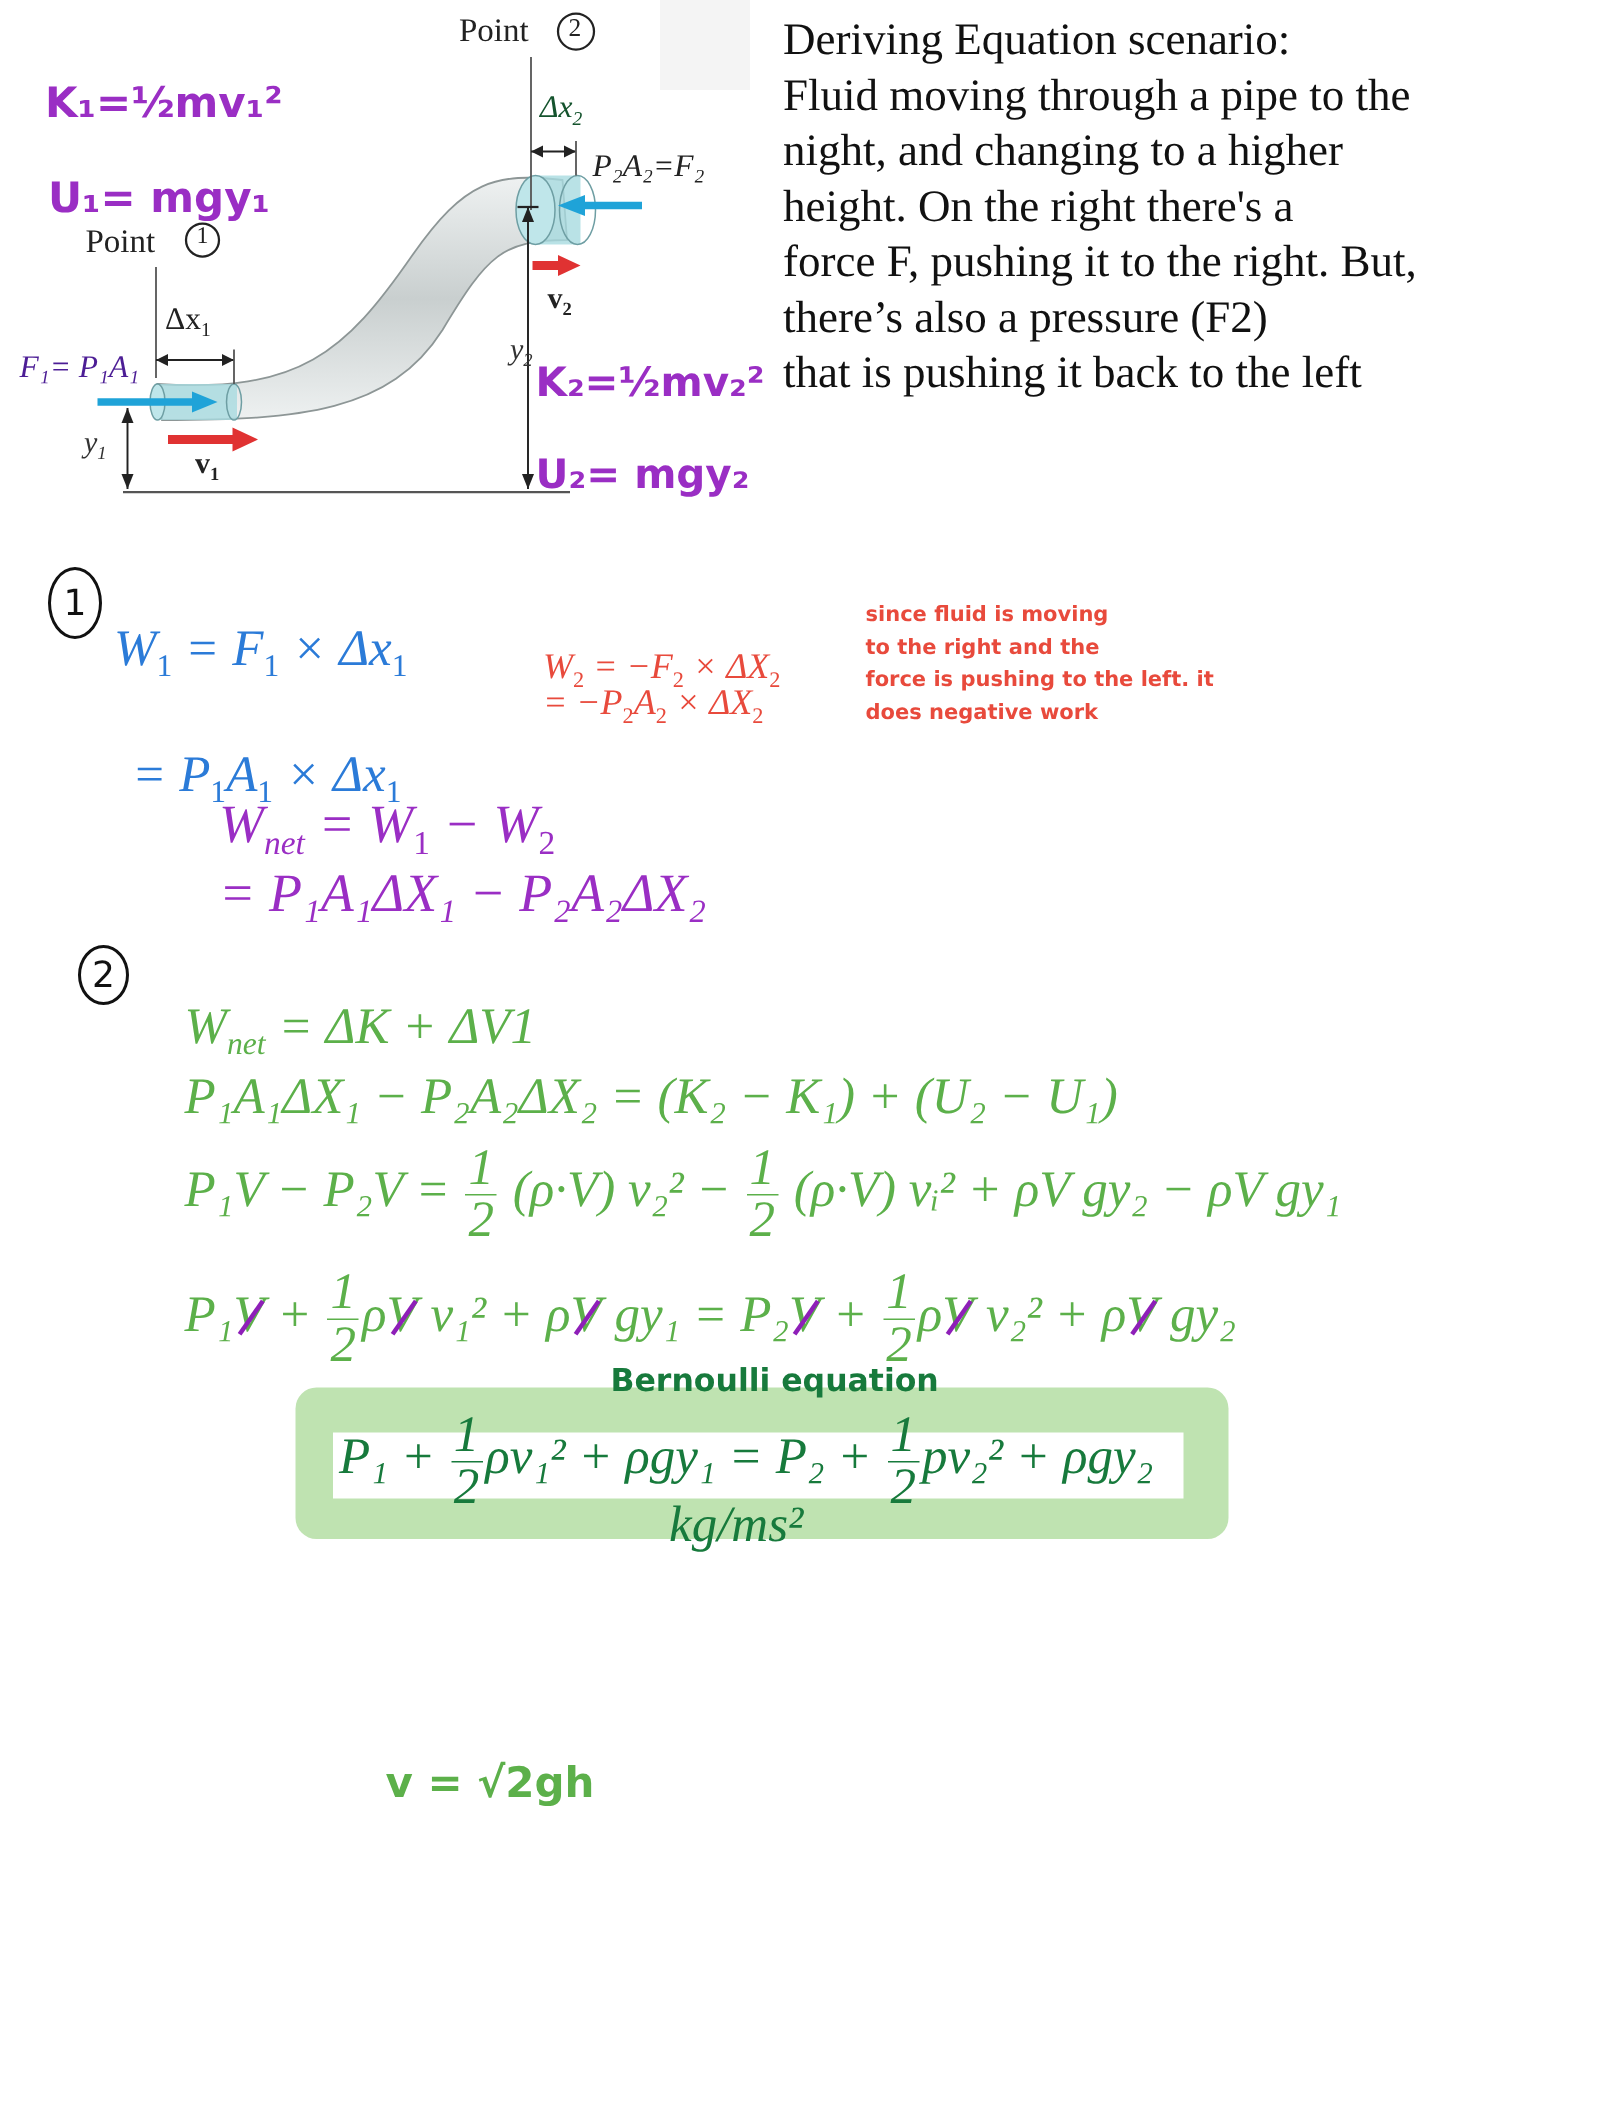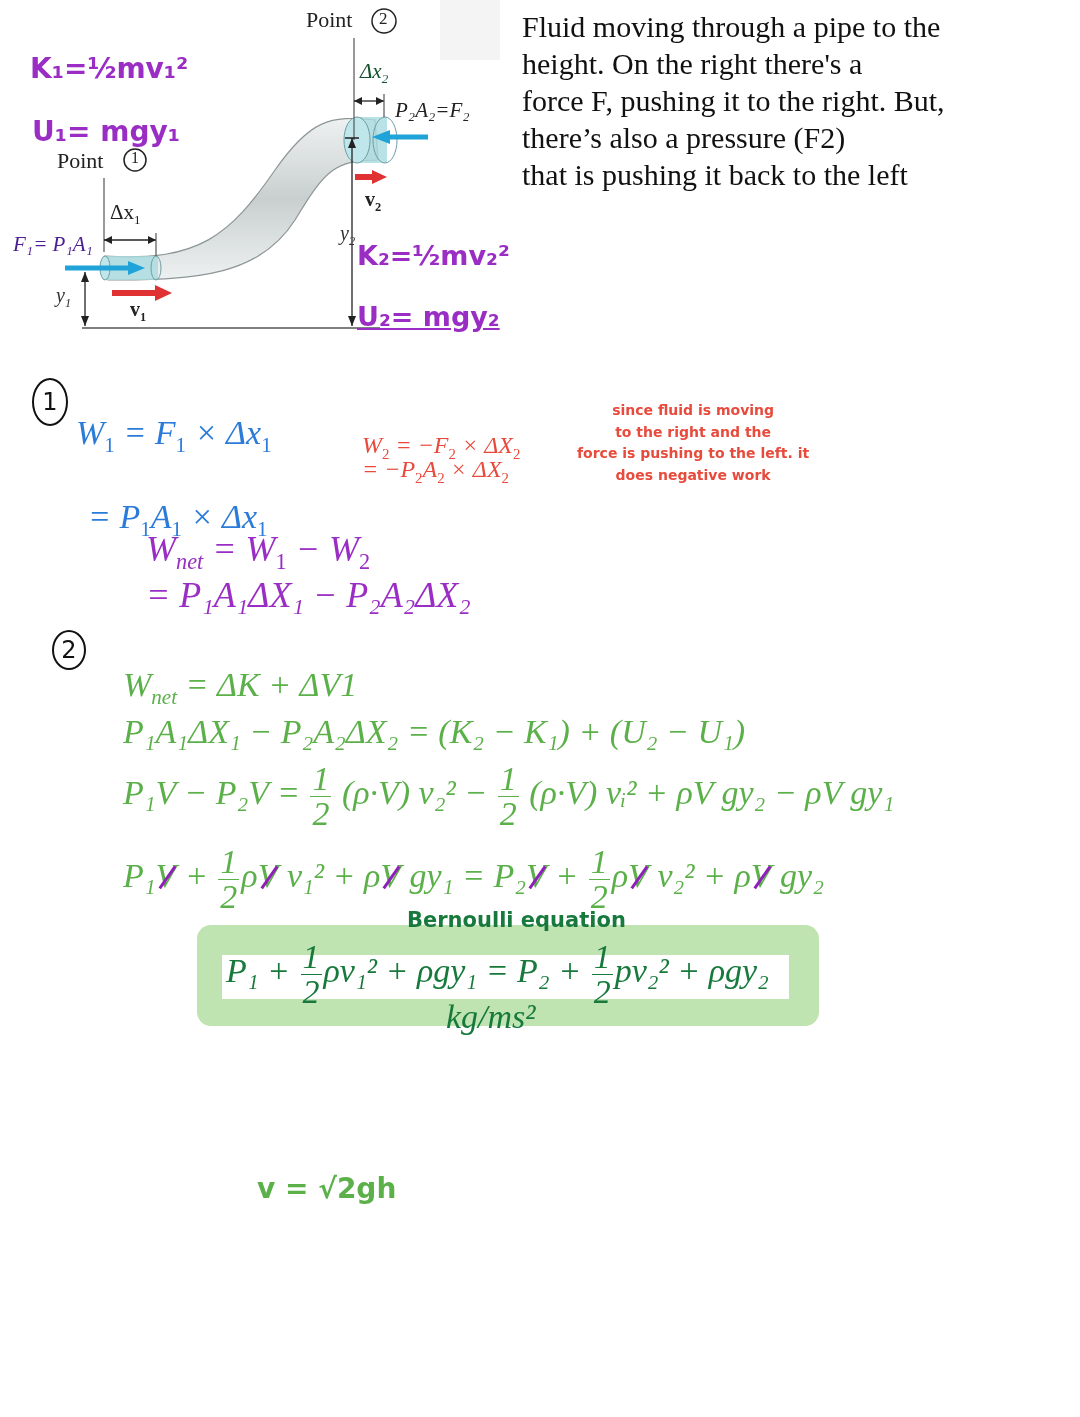--- a/index.html
+++ b/index.html
@@ -1,19 +1,19 @@
 <!DOCTYPE html>
 <html><head>
 <meta charset="utf-8">
 <style>
   html, body { margin:0; padding:0; background:#ffffff; }
   body { width:1080px; height:1417px; position:relative; overflow:hidden; font-family:"DejaVu Serif", serif; }
   .abs { position:absolute; white-space:nowrap; }
   .serif { font-family:"Liberation Serif", "DejaVu Serif", serif; }
-  .hand { font-family:"DejaVu Sans", sans-serif; font-weight:bold;text-align:center; }
+  .hand { font-family:"DejaVu Sans", sans-serif; font-weight:bold; }
   .math { font-family:"Liberation Serif", "DejaVu Serif", serif; font-style:normal; }
   .math i { font-style:italic; }
   .frac { display:inline-block; vertical-align:middle; text-align:center; line-height:1; margin:0 2px; }
   .frac span { display:block; }
   .frac .num { border-bottom:1.5px solid currentColor; padding:0 2px; }
   sub, sup { font-size:62%; }
   .strike { position:relative; display:inline-block; }
   .strike::after { content:""; position:absolute; left:-2px; right:-4px; top:50%; height:3px; background:#8e1fb8; transform:rotate(-55deg); }
 
   
@@ -121,25 +121,27 @@
   <div class="abs serif" style="left:56px;top:284px;font-size:20px;color:#333;font-style:italic;">
     <span>y</span><sub>1</sub>
   </div>
   <div class="abs serif" style="left:340px;top:222px;font-size:20px;color:#333;font-style:italic;">
     <span>y</span><sub>2</sub>
   </div>
 
   <div class="abs hand purple" style="left:30px;top:52px;font-size:28px;">K₁=½mv₁²</div>
   <div class="abs hand purple" style="left:32px;top:115px;font-size:28px;">U₁= mgy₁</div>
   <div class="abs hand purple" style="left:357px;top:240px;font-size:27px;">K₂=½mv₂²</div>
-  <div class="abs hand purple" style="left:357px;top:301px;font-size:27px;text-decoration:underline;">U₂= mgy₂</div>
+  <div class="abs hand purple" style="left:357px;top:301px;font-size:27px;">U₂= mgy₂</div>
 </div>
 
 <div id="desc" class="abs serif">
+  <div>Deriving Equation scenario:</div>
   <div>Fluid moving through a pipe to the</div>
+  <div>night, and changing to a higher</div>
   <div>height. On  the right there's a</div>
   <div>force F, pushing it to the right. But,</div>
   <div>there’s also a pressure (F2)</div>
   <div>that is pushing  it back to the left</div>
 </div>
 
 <div class="abs marker" style="left:32px;top:378px;">
   <span>1</span>
 </div>
 

